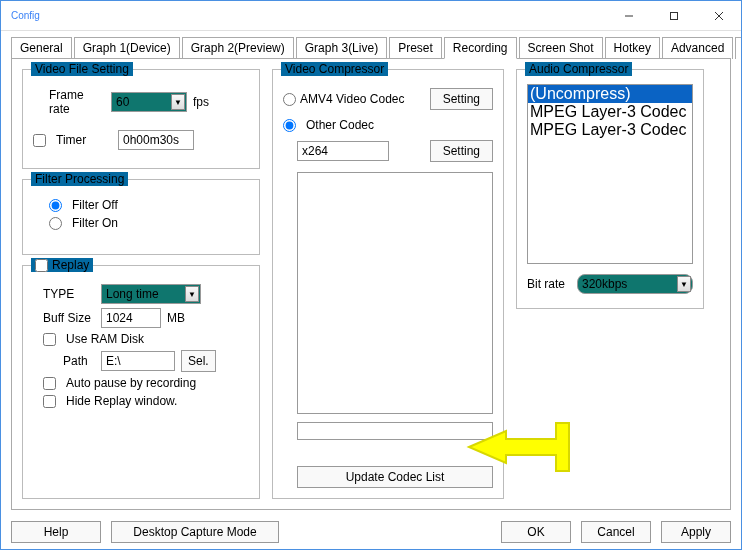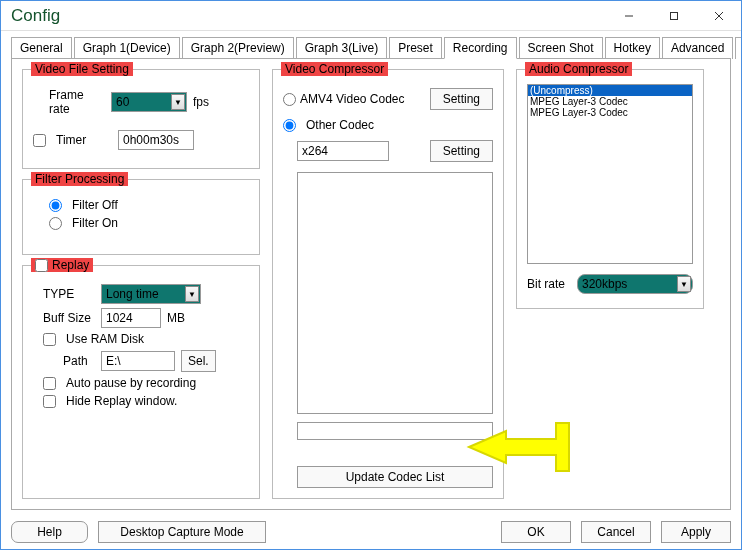--- a/index.html
+++ b/index.html
@@ -15,21 +15,21 @@
     position: relative;
   }
   .titlebar {
     height: 30px;
     background: #fff;
     display: flex;
     align-items: center;
     border-bottom: 1px solid #e0e0e0;
     padding-left: 10px;
   }
-  .titlebar .title { flex: 1; font-size: 17px; color: #14532d; }
+  .titlebar .title { flex: 1; font-size: 10px; color: #3b82f6; }
   .winbtns { display: flex; height: 100%; }
   .winbtn {
     width: 45px; height: 100%;
     display: flex; align-items: center; justify-content: center;
     font-size: 10px; color: #333;
   }
   .content { padding: 6px 10px 10px 10px; }
   .tabs { display: flex; flex-wrap: nowrap; margin-bottom: -1px; }
   .tab {
     border: 1px solid #aaa;
@@ -60,21 +60,21 @@
   .col2 { width: 232px; }
   .col3 { width: 188px; }
   .groupbox {
     border: 1px solid #bbb;
     position: relative;
     padding: 14px 10px 10px 10px;
   }
   .groupbox > .legend {
     position: absolute;
     top: -8px; left: 8px;
-    background: #ef4444;
+    background: #0369a1;
     padding: 0 4px;
     font-size: 12px;
     color: #000;
   }
   .row { display: flex; align-items: center; gap: 6px; margin: 4px 0; }
   .label { font-size: 12px; color: #000; }
   .input-text {
     border: 1px solid #999;
     height: 20px;
     padding: 1px 4px;
@@ -100,21 +100,21 @@
     position: absolute; right: 1px; top: 1px;
     font-size: 8px;
   }
   input[type=checkbox], input[type=radio] {
     margin: 0 4px 0 0;
     width: 13px; height: 13px;
   }
   .listbox {
     border: 1px solid #999;
     background: #fff;
-    font-size: 10px;
+    font-size: 16px;
     overflow: hidden;
   }
   .listitem { padding: 0 2px; }
   .listitem.selected { background: #0a63c4; color: #fff; }
   .button {
     border: 1px solid #999;
     background: #f9f9f9;
     height: 22px;
     display: flex;
     align-items: center;
@@ -296,19 +296,19 @@
       </div>
     </div>
   </div>
 
   <svg class="arrow-annotation" width="110" height="58">
     <polygon points="8,28 45,12 45,20 95,20 95,4 108,4 108,52 95,52 95,36 45,36 45,44" fill="#ffff00" stroke="#d8d800" stroke-width="2"></polygon>
   </svg>
 </div>
 
 <div class="bottombar">
-  <div class="button" style="width:77px;border-radius:7px;">Help</div>
+  <div class="button" style="width:90px;">Help</div>
   <div class="button" style="width:168px;">Desktop Capture Mode</div>
   <div class="spacer"></div>
   <div class="button" style="width:70px;">OK</div>
   <div class="button" style="width:70px;">Cancel</div>
   <div class="button" style="width:70px;">Apply</div>
 </div>
 
 </body></html>

